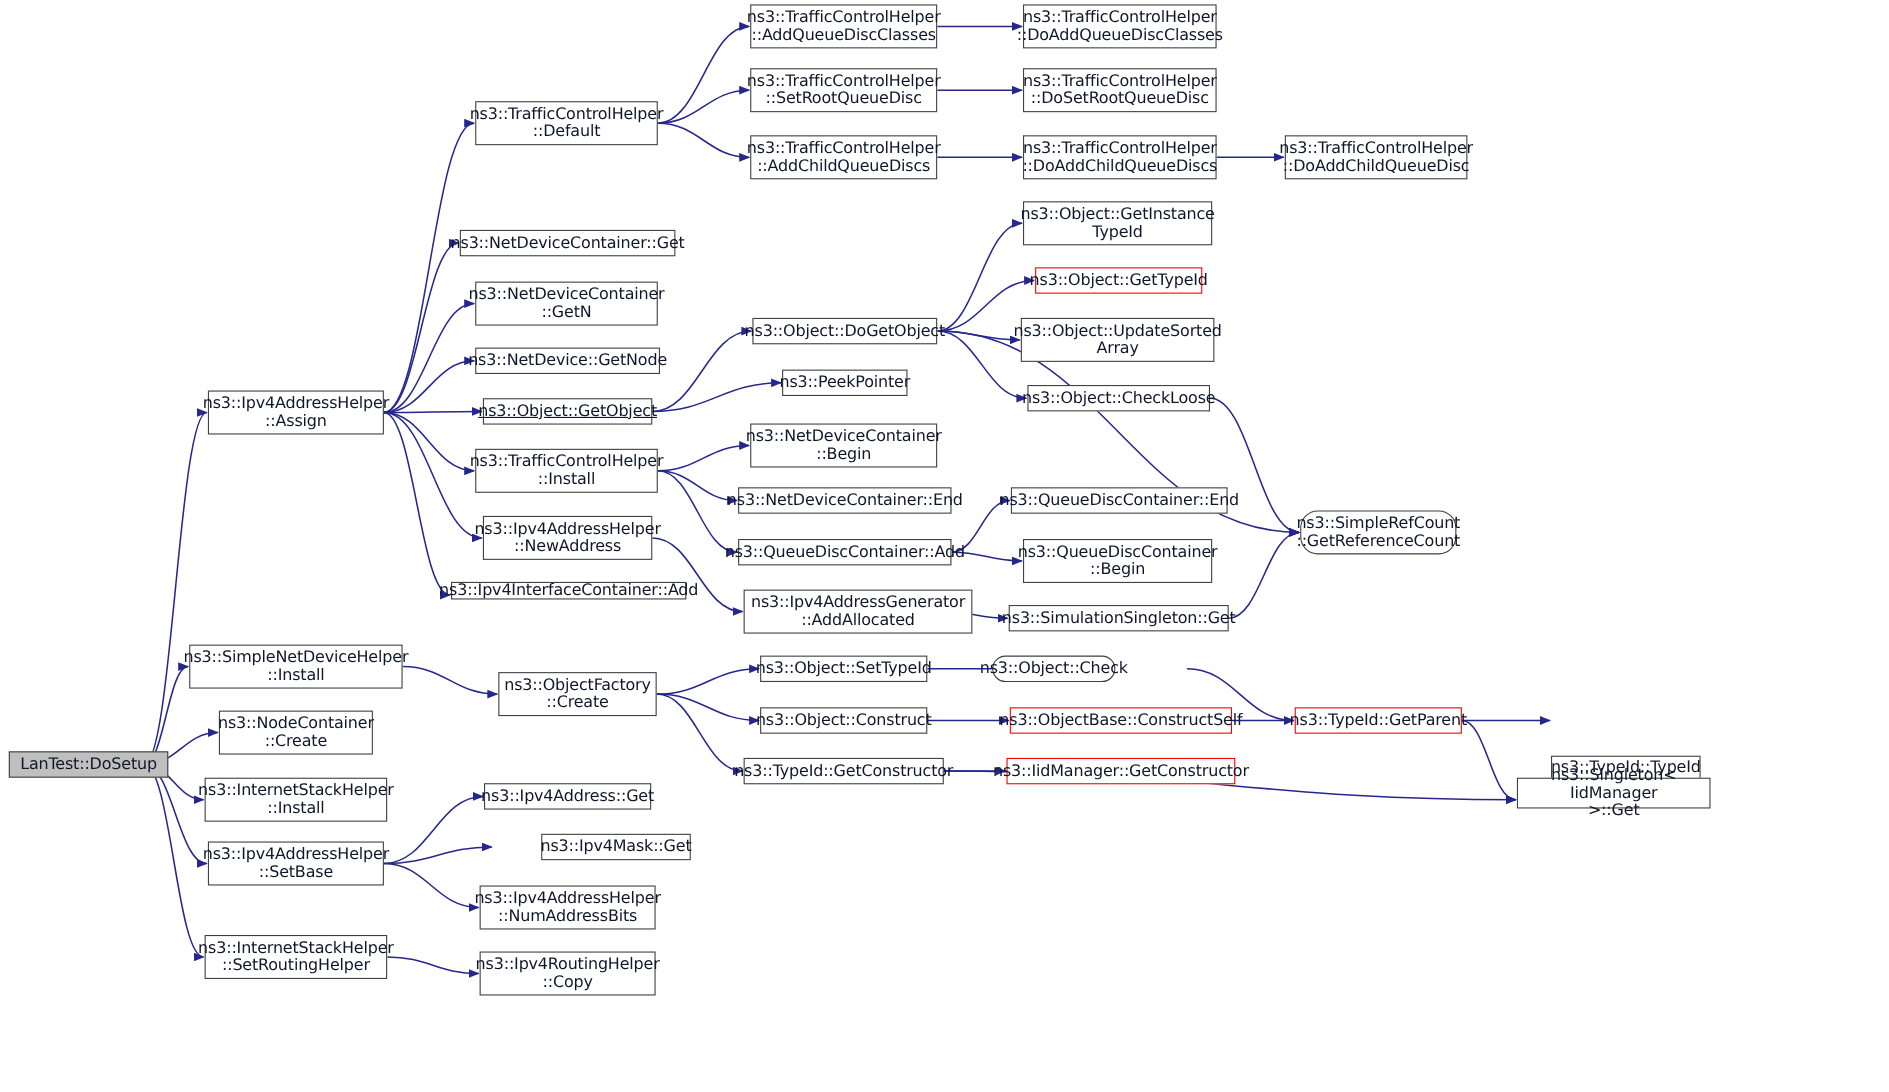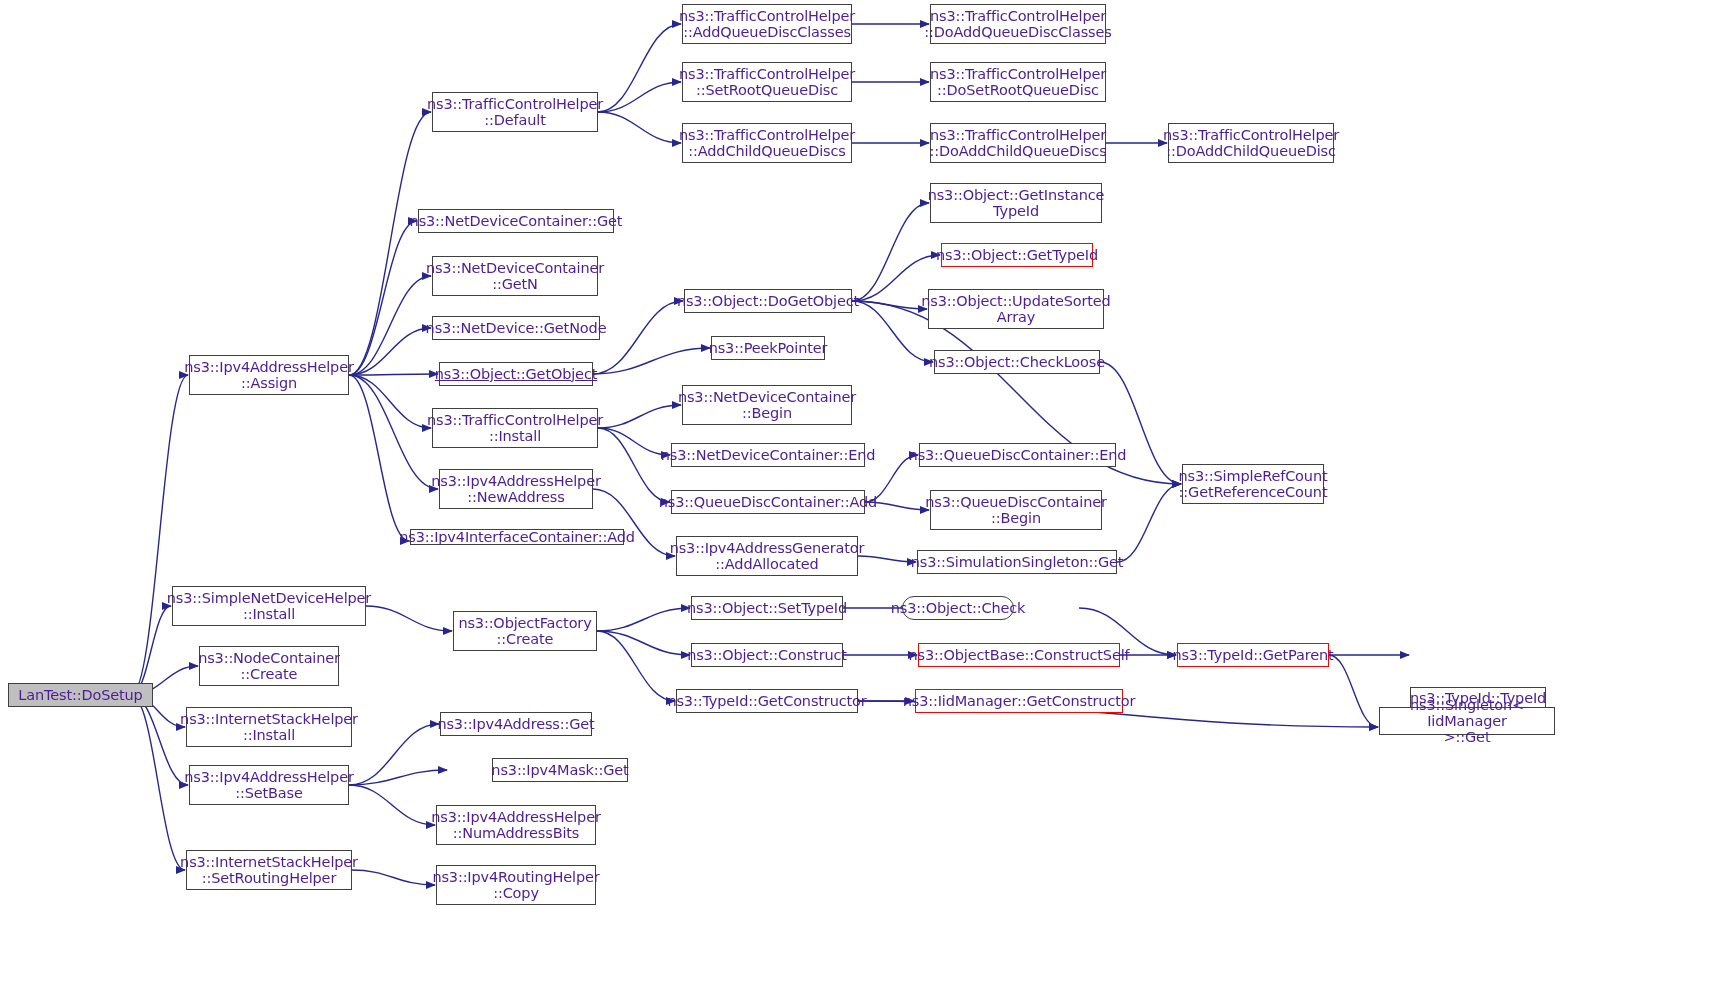--- a/index.html
+++ b/index.html
@@ -25,21 +25,21 @@
   }
   .node {
     position: absolute;
     box-sizing: border-box;
     display: flex;
     align-items: center;
     justify-content: center;
     text-align: center;
     border: 1px solid #404040;
     background: #ffffff;
-    color: #4c1d95;
+    color: #0f172a;
     font-size: 14.5px;
     line-height: 1.12;
     letter-spacing: -0.15px;
     white-space: pre-line;
     padding: 0 3px;
     cursor: pointer;
   }
   .node.red {
     border-color: #ff0000;
   }
@@ -143,33 +143,33 @@
 ::Install</div>
       <div class="node" style="left: 439px; top: 469px; width: 154px; height: 40px;">ns3::Ipv4AddressHelper
 ::NewAddress</div>
       <div class="node" style="left: 410px; top: 529px; width: 214px; height: 16px;">ns3::Ipv4InterfaceContainer::Add</div>
       <div class="node" style="left: 684px; top: 289px; width: 168px; height: 24px;">ns3::Object::DoGetObject</div>
       <div class="node" style="left: 711px; top: 336px; width: 114px; height: 24px;">ns3::PeekPointer</div>
       <div class="node" style="left: 682px; top: 385px; width: 170px; height: 40px;">ns3::NetDeviceContainer
 ::Begin</div>
       <div class="node" style="left: 671px; top: 443px; width: 194px; height: 24px;">ns3::NetDeviceContainer::End</div>
       <div class="node" style="left: 671px; top: 490px; width: 194px; height: 24px;">ns3::QueueDiscContainer::Add</div>
-      <div class="node" style="left: 676px; top: 536px; width: 182px; height: 40px;">ns3::Ipv4AddressGenerator
+      <div class="node" style="left: 676px; top: 536px; width: 208px; height: 40px;">ns3::Ipv4AddressGenerator
 ::AddAllocated</div>
       <div class="node" style="left: 930px; top: 183px; width: 172px; height: 40px;">ns3::Object::GetInstance
 TypeId</div>
       <div class="node red" style="left: 941px; top: 243px; width: 152px; height: 24px;">ns3::Object::GetTypeId</div>
       <div class="node" style="left: 928px; top: 289px; width: 176px; height: 40px;">ns3::Object::UpdateSorted
 Array</div>
       <div class="node" style="left: 934px; top: 350px; width: 166px; height: 24px;">ns3::Object::CheckLoose</div>
       <div class="node" style="left: 919px; top: 443px; width: 197px; height: 24px;">ns3::QueueDiscContainer::End</div>
       <div class="node" style="left: 930px; top: 490px; width: 172px; height: 40px;">ns3::QueueDiscContainer
 ::Begin</div>
       <div class="node" style="left: 917px; top: 550px; width: 200px; height: 24px;">ns3::SimulationSingleton::Get</div>
-      <div class="node" style="left: 1182px; top: 464px; width: 142px; height: 40px;">ns3::SimpleRefCount
+      <div class="node" style="left: 1182px; top: 464px; width: 142px; height: 40px; border-radius: 16px;">ns3::SimpleRefCount
 ::GetReferenceCount</div>
       <div class="node" style="left: 172px; top: 586px; width: 194px; height: 40px;">ns3::SimpleNetDeviceHelper
 ::Install</div>
       <div class="node" style="left: 199px; top: 646px; width: 140px; height: 40px;">ns3::NodeContainer
 ::Create</div>
       <div class="node" style="left: 186px; top: 707px; width: 166px; height: 40px;">ns3::InternetStackHelper
 ::Install</div>
       <div class="node" style="left: 189px; top: 765px; width: 160px; height: 40px;">ns3::Ipv4AddressHelper
 ::SetBase</div>
       <div class="node" style="left: 186px; top: 850px; width: 166px; height: 40px;">ns3::InternetStackHelper

